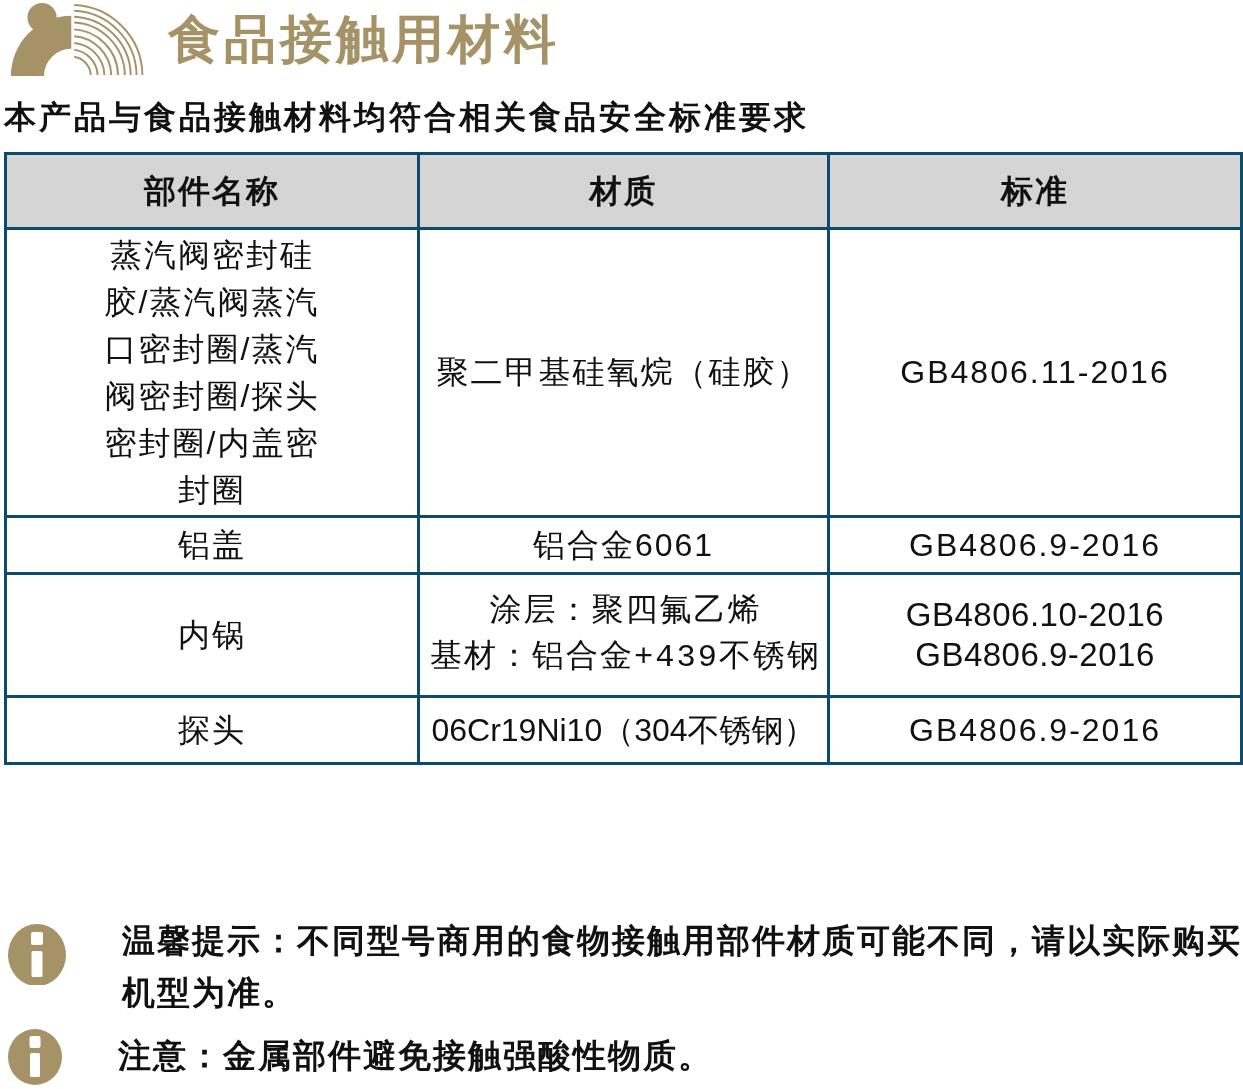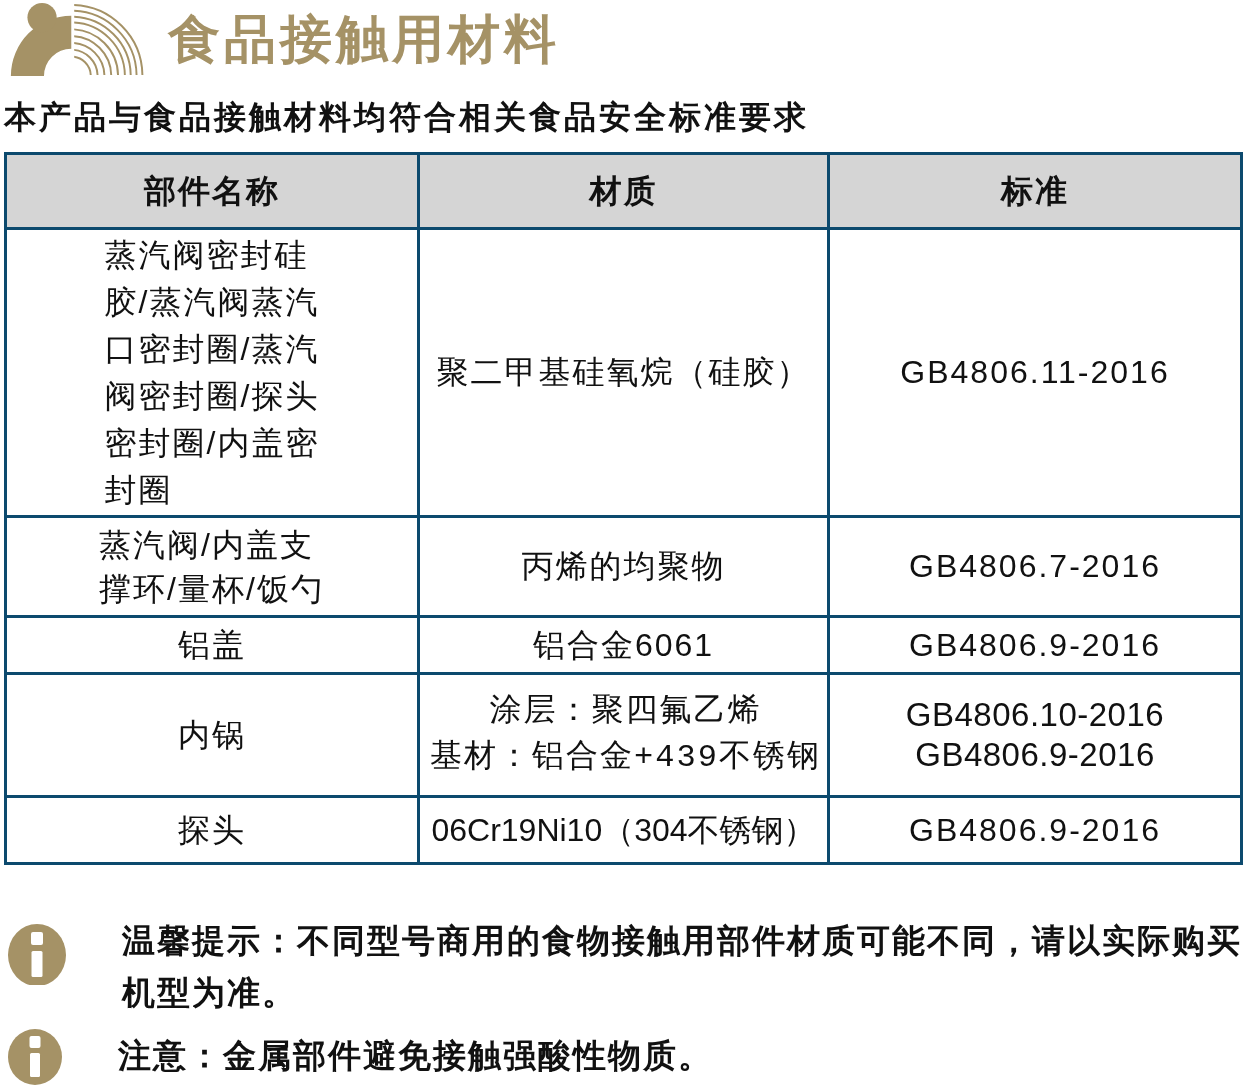--- a/index.html
+++ b/index.html
@@ -48,21 +48,21 @@
     height:75px;
     background:#d5d5d5;
     font-weight:bold;
   }
   col.c1 { width:413px; } col.c2 { width:410px; } col.c3 { width:413px; }
   tr.r0 { height:288px; }
   tr.r1 { height:100px; }
   tr.r2 { height:57px;  }
   tr.r3 { height:123px; }
   tr.r4 { height:60px;  }
-  td .blk { display:inline-block; text-align:left; white-space:pre-line; }
+  td .blk { display:inline-block; text-align:center; white-space:pre-line; }
   td.center-blk { white-space:pre-line;margin-left:25px; }
   tr.r0 td.part { line-height:47px; }
   tr.r1 td.part { line-height:44px; }
   td.mat-left {
     text-align:left; padding-left:4px;
     white-space:pre-line; line-height:48px;font-family:Liberation Mono, monospace;
   }
   td.std { white-space:pre-line; }
   tr.r3 td.std { line-height:40px; font-size:33px; letter-spacing:0.5px; }
   td.std { font-size:33px; letter-spacing:0.5px; }
@@ -132,26 +132,20 @@
       <tr class="r0">
         <td class="part"><span class="blk">蒸汽阀密封硅
 胶/蒸汽阀蒸汽
 口密封圈/蒸汽
 阀密封圈/探头
 密封圈/内盖密
 封圈</span></td>
         <td class="mat center-blk">聚二甲基硅氧烷（硅胶）</td>
         <td class="std">GB4806.11-2016</td>
       </tr>
-      <tr class="r1">
-        <td class="part"><span class="blk">蒸汽阀/内盖支
-撑环/量杯/饭勺</span></td>
-        <td class="mat center-blk">丙烯的均聚物</td>
-        <td class="std">GB4806.7-2016</td>
-      </tr>
       <tr class="r2">
         <td class="part"><span class="blk">铝盖</span></td>
         <td class="mat center-blk">铝合金6061</td>
         <td class="std">GB4806.9-2016</td>
       </tr>
       <tr class="r3">
         <td class="part"><span class="blk">内锅</span></td>
         <td class="mat-left">涂层：聚四氟乙烯
 基材：铝合金+439不锈钢</td>
         <td class="std">GB4806.10-2016

